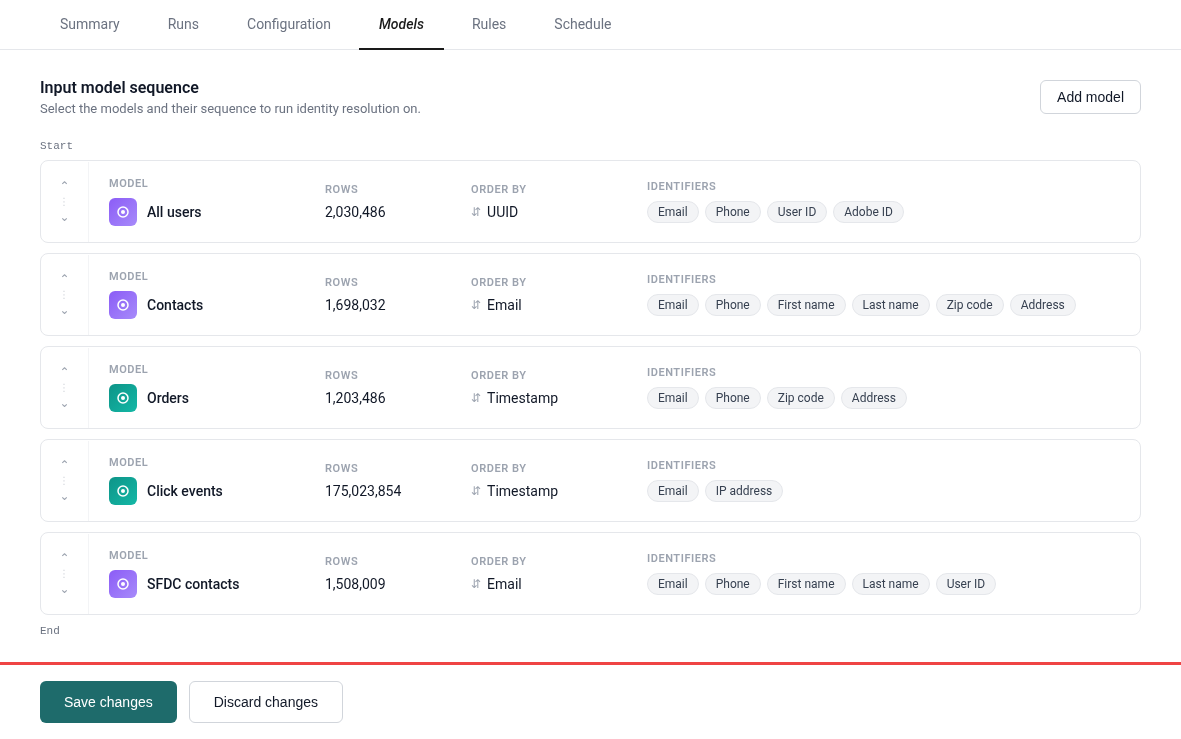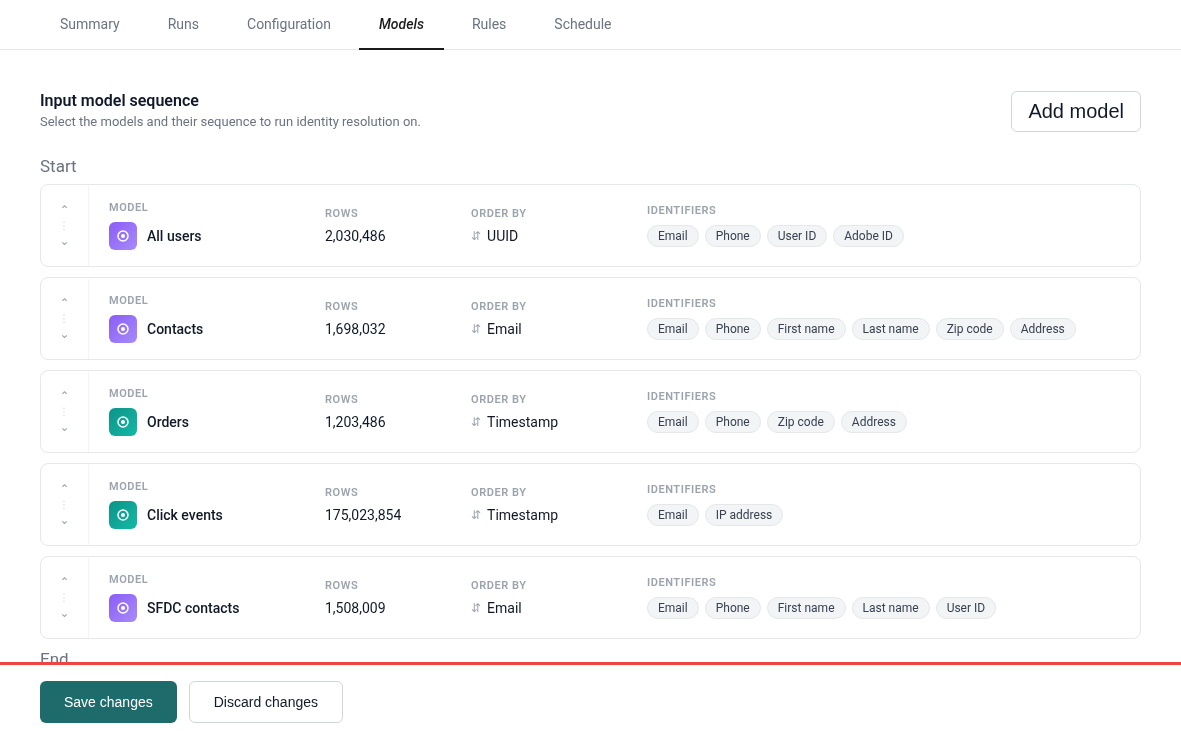--- a/index.html
+++ b/index.html
@@ -35,50 +35,50 @@
     }
 
     
     .content {
       padding: 28px 40px;
     }
 
     .section-header {
       display: flex;
       justify-content: space-between;
-      align-items: flex-start;
+      align-items: center;
       margin-bottom: 24px;
-      margin-top: 13px;
     }
     .section-title {
       font-size: 16px;
       font-weight: 600;
       color: #111827;
       margin-bottom: 4px;
     }
     .section-subtitle {
       font-size: 13px;
       color: #6b7280;
     }
 
     .add-model-btn {
       background: #fff;
       border: 1px solid #d1d5db;
       border-radius: 6px;
       padding: 8px 16px;
-      font-size: 20px;
+      font-size: 14px;
       font-weight: 500;
       cursor: pointer;
       color: #111827;
     }
 
     .start-label, .end-label {
-      font-size: 17px;
+      font-size: 11px;
       color: #6b7280;
       margin-bottom: 8px;
+      font-family: Liberation Mono, monospace;
     }
 
     
     .model-row {
       display: flex;
       align-items: center;
       border: 1px solid #e5e7eb;
       border-radius: 8px;
       padding: 0;
       margin-bottom: 10px;

